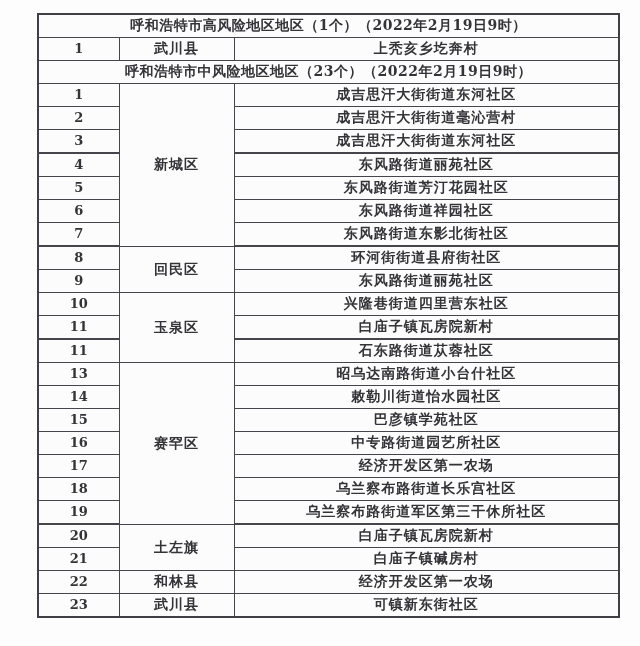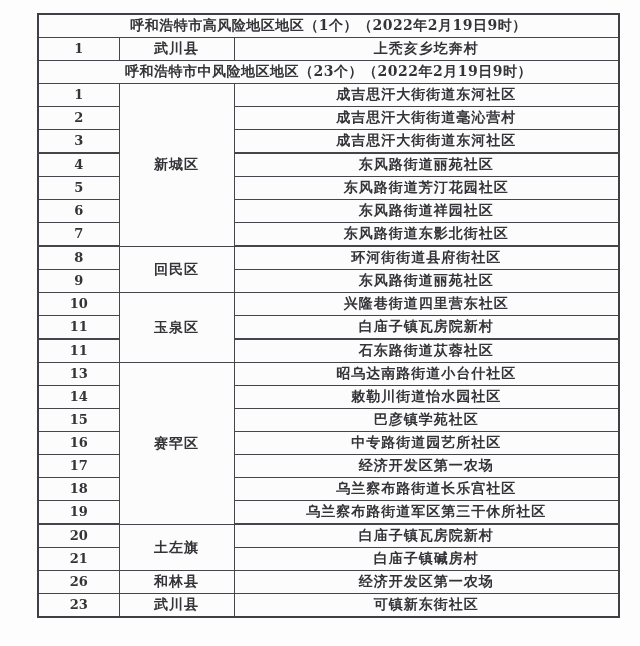--- a/index.html
+++ b/index.html
@@ -160,21 +160,21 @@
         <tr>
           <td class="num">20</td>
           <td class="district" rowspan="2">土左旗</td>
           <td class="area">白庙子镇瓦房院新村</td>
         </tr>
         <tr>
           <td class="num">21</td>
           <td class="area">白庙子镇碱房村</td>
         </tr>
         <tr>
-          <td class="num">26</td>
+          <td class="num">22</td>
           <td class="district" rowspan="1">和林县</td>
           <td class="area">经济开发区第一农场</td>
         </tr>
         <tr>
           <td class="num">23</td>
           <td class="district" rowspan="1">武川县</td>
           <td class="area">可镇新东街社区</td>
         </tr>
       </tbody>
   </table>

